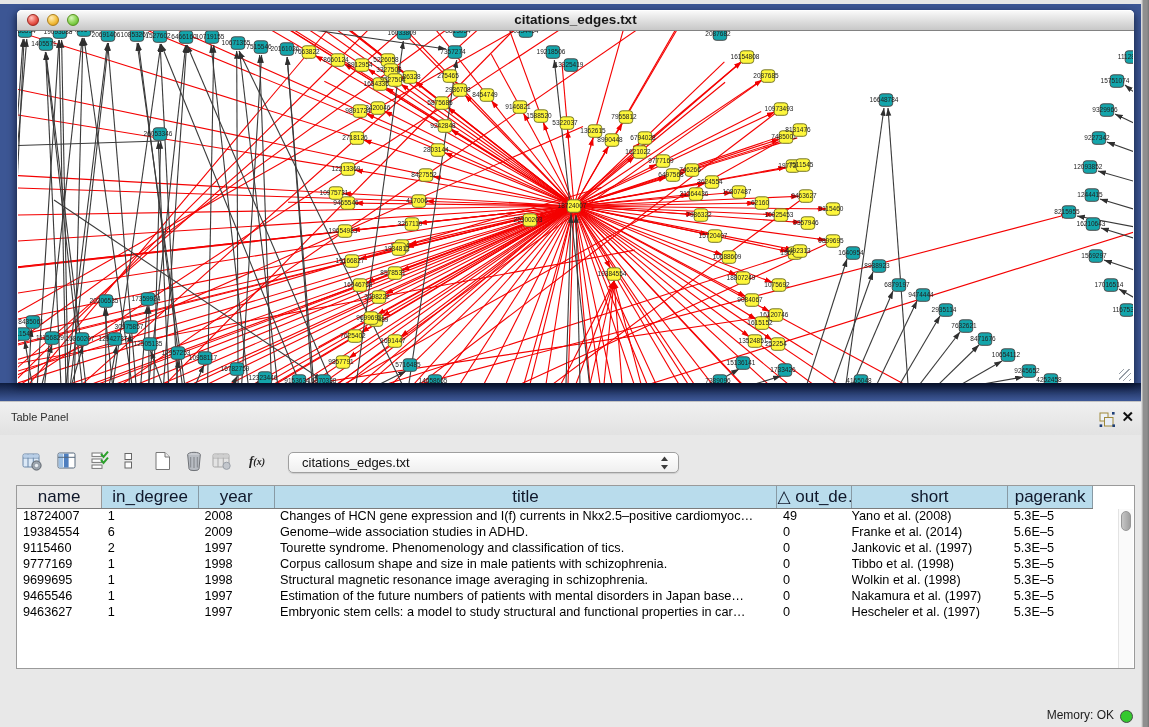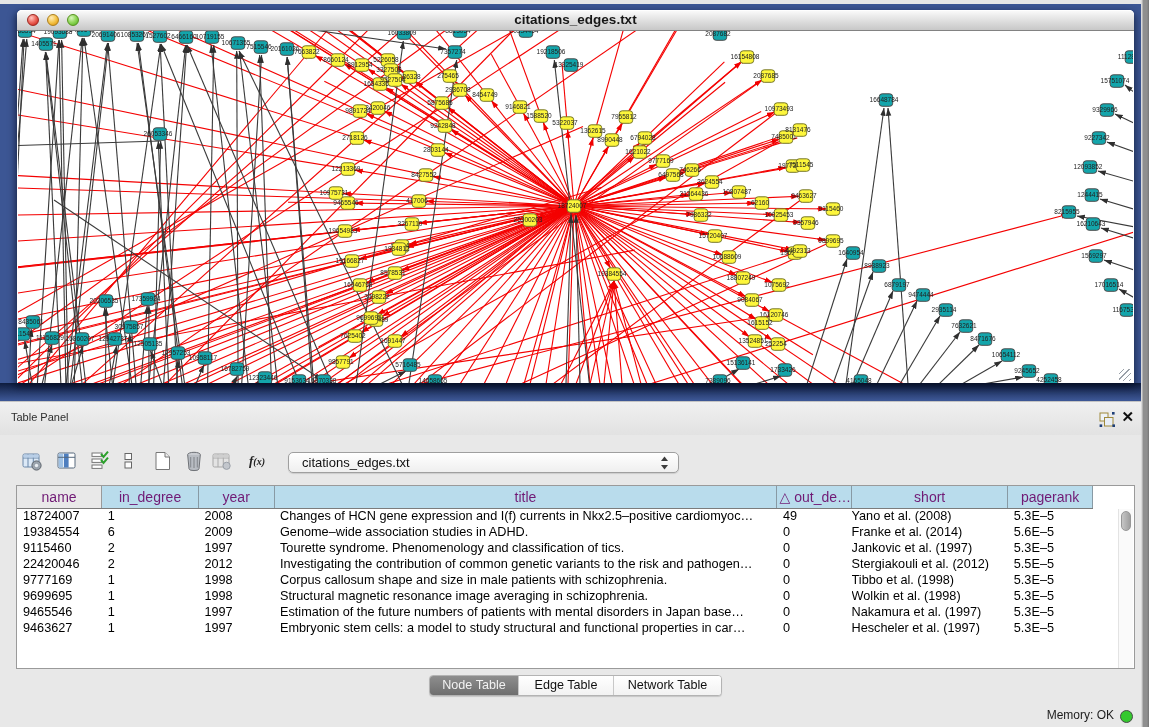--- a/index.html
+++ b/index.html
@@ -29,21 +29,21 @@
 #tools{position:absolute;left:0;top:40px;width:100%;height:40px}
 .tic{position:absolute;top:8px}
 #dd{position:absolute;left:288px;top:10px;width:391px;height:21px;border:1px solid #9f9f9f;
  border-radius:5px;background:linear-gradient(#fff,#efefef);box-shadow:0 1px 1px rgba(0,0,0,.12);
  font-size:13px;color:#111;line-height:19px;padding-left:13px}
 #dd .ar{position:absolute;right:9px;top:3px}
 #tblwrap{position:absolute;left:16px;top:83px;width:1119px;height:184px;background:#fff;
  border:1px solid #9a9a9a;overflow:hidden}
 table{border-collapse:collapse;table-layout:fixed;width:1076px;font-size:12.7px}
 th{height:22px;background:#b9dcec;border-right:1px solid #889aa4;border-bottom:1px solid #7c7c7c;
- font-weight:normal;color:#701a75;font-size:14px;overflow:hidden;white-space:nowrap}
+ font-weight:normal;color:#0f172a;font-size:17px;overflow:hidden;white-space:nowrap}
 th.c0{background:#e9e9e9;border-right-color:#9a9a9a}
 td{height:16px;padding:0 0 0 6px;color:#000;overflow:hidden;white-space:nowrap}
 .c0{width:84px}.c1{width:96px}.c2{width:75px}.c3{width:499px}.c4{width:74px}
 .c5{width:155px}.c6{width:84px}
 td.c5{text-align:left;padding:0}
 #vsb{position:absolute;right:1px;top:23px;width:15px;height:160px;background:#fafafa;border-left:1px solid #e3e3e3}
 #vsb .th{position:absolute;left:2px;top:2px;width:10px;height:20px;border-radius:5px;
  background:linear-gradient(90deg,#c6c6c6,#9f9f9f);border:1px solid #979797}
 #tabs{position:absolute;left:429px;top:273px;height:21px;display:flex;
  border:1px solid #b3b3b3;border-radius:4px;overflow:hidden;background:#fff;
@@ -780,29 +780,20 @@
           <tr>
             <td class="c0">9115460</td>
             <td class="c1">2</td>
             <td class="c2">1997</td>
             <td class="c3">Tourette syndrome. Phenomenology and classification of tics.</td>
             <td class="c4">0</td>
             <td class="c5">Jankovic et al. (1997)</td>
             <td class="c6">5.3E–5</td>
           </tr>
           <tr>
-            <td class="c0">22420046</td>
-            <td class="c1">2</td>
-            <td class="c2">2012</td>
-            <td class="c3">Investigating the contribution of common genetic variants to the risk and pathogen…</td>
-            <td class="c4">0</td>
-            <td class="c5">Stergiakouli et al. (2012)</td>
-            <td class="c6">5.5E–5</td>
-          </tr>
-          <tr>
             <td class="c0">9777169</td>
             <td class="c1">1</td>
             <td class="c2">1998</td>
             <td class="c3">Corpus callosum shape and size in male patients with schizophrenia.</td>
             <td class="c4">0</td>
             <td class="c5">Tibbo et al. (1998)</td>
             <td class="c6">5.3E–5</td>
           </tr>
           <tr>
             <td class="c0">9699695</td>
@@ -830,20 +821,15 @@
             <td class="c4">0</td>
             <td class="c5">Hescheler et al. (1997)</td>
             <td class="c6">5.3E–5</td>
           </tr>
     </tbody>
       </table>
     <div id="vsb">
         <div class="th"></div>
       </div>
   </div>
-  <div id="tabs">
-      <div class="sel">Node Table</div>
-      <div class="ns">Edge Table</div>
-      <div class="ns2">Network Table</div>
-    </div>
   <div id="mem">Memory: OK</div>
     <div id="memdot"></div>
 </div>
 <div id="rstrip"></div>
 </body></html>

